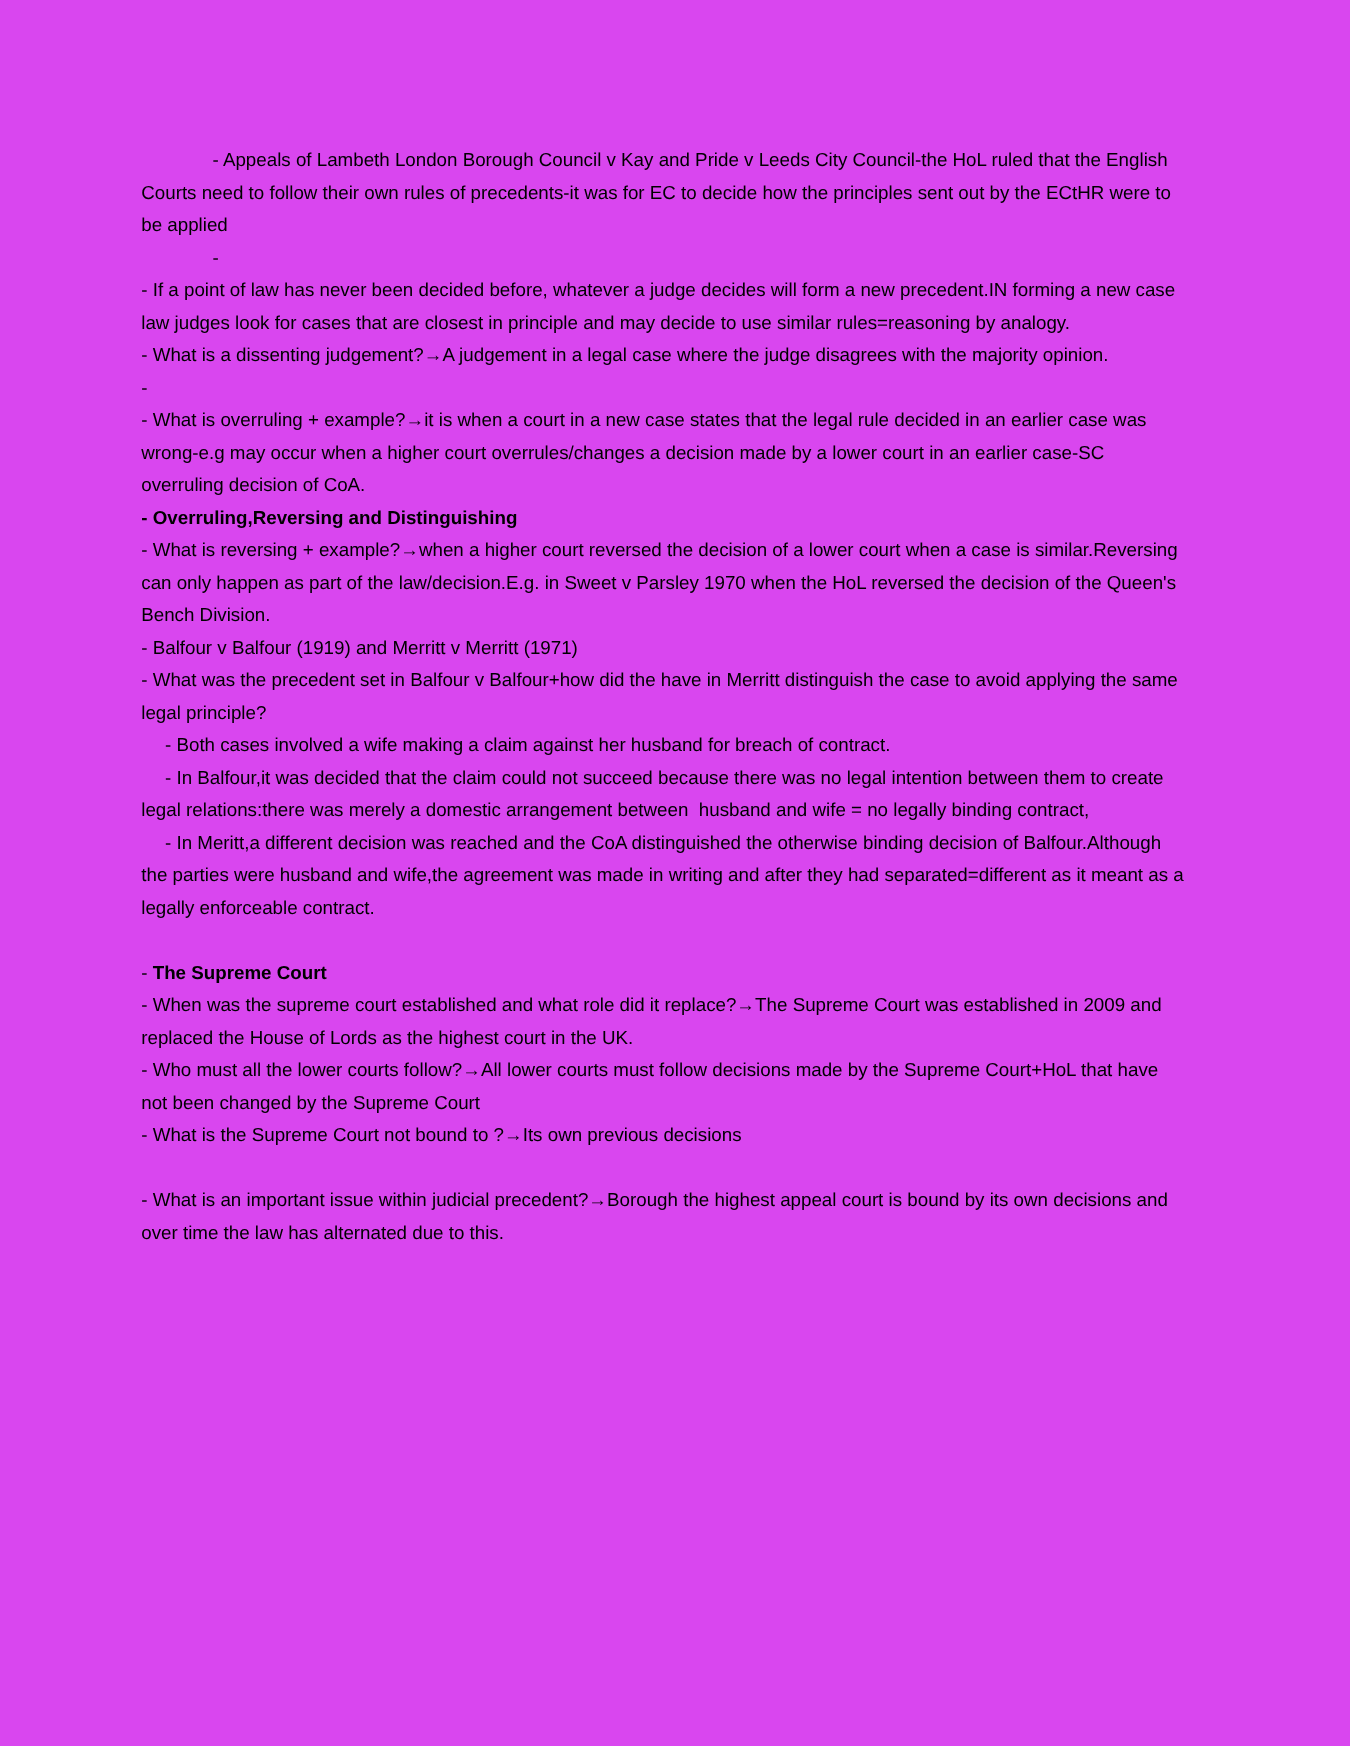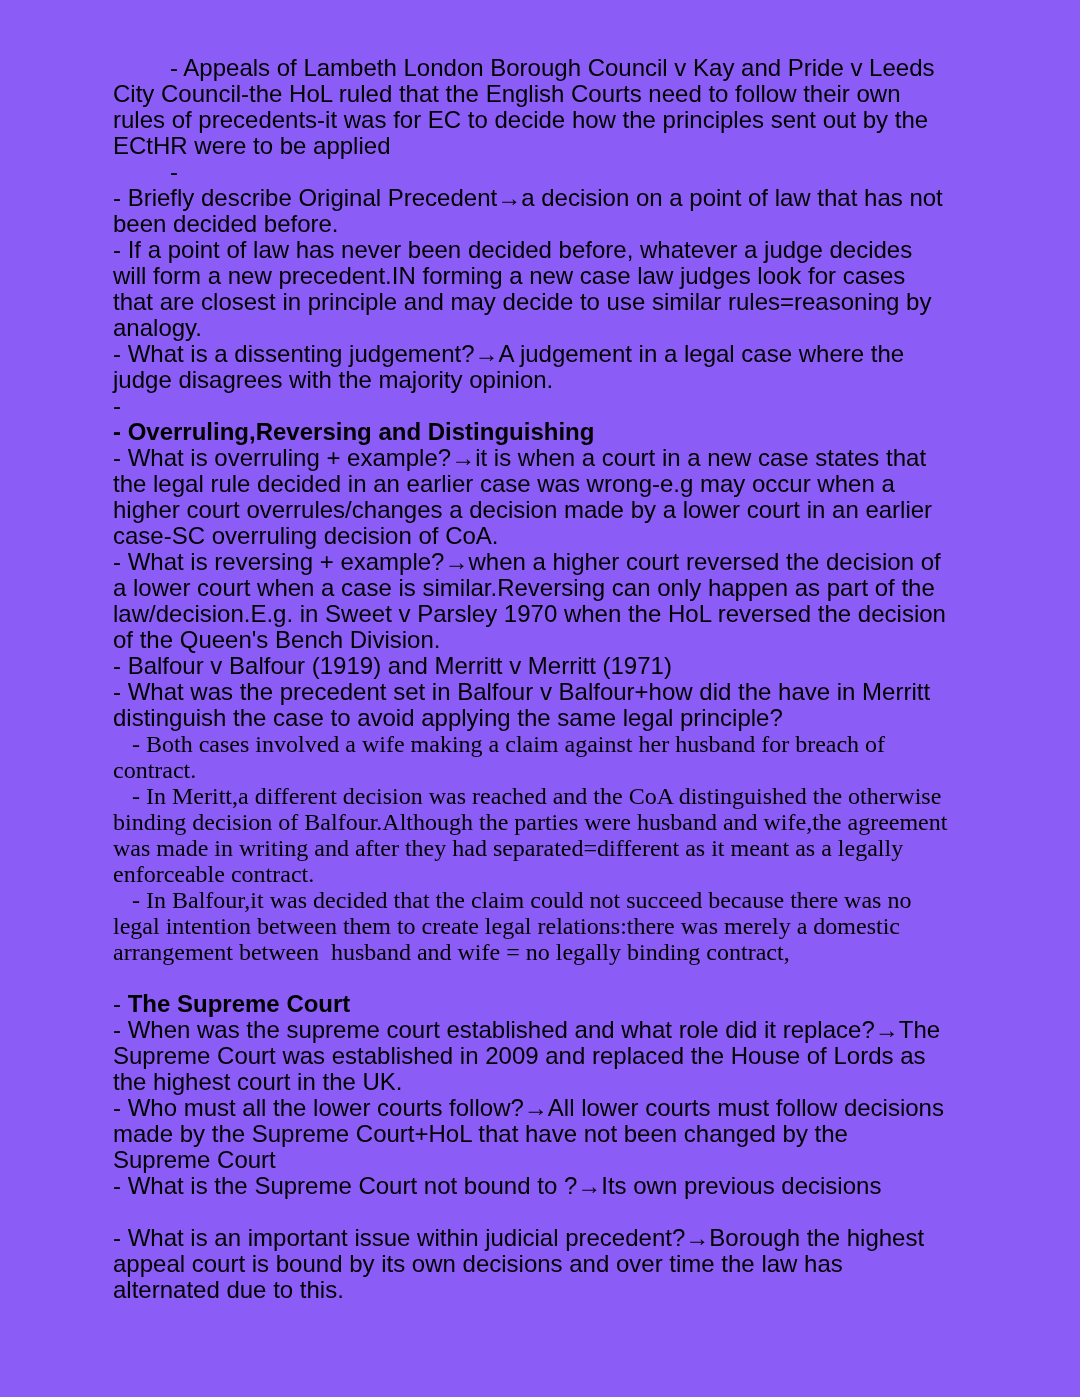--- a/index.html
+++ b/index.html
@@ -4,56 +4,55 @@
 <style>
   html, body {
     margin: 0;
     padding: 0;
     background: #ffffff;
   }
   .page {
     width: 1080px;
     height: 1397px;
     box-sizing: border-box;
-    padding: 55px 131px 0 113px;
-    background: #8b5cf6;
+    padding: 116px 131px 0 113px;
+    background: #d946ef;
     color: #000000;
     font-family: "Liberation Sans", "DejaVu Sans", sans-serif;
-    font-size: 24px;
+    font-size: 15px;
     line-height: 26px;
     overflow: hidden;
   }
   .doc-body p {
     margin: 0;
     min-height: 26px;
     white-space: pre-wrap;
   }
   .indent-tab { text-indent: 57px; }
-  .indent-small { text-indent: 19px; font-family: Liberation Serif, serif; }
+  .indent-small { text-indent: 19px; }
   .bold { font-weight: bold; }
 </style>
 </head>
 <body>
 
 <div class="page">
   <div class="doc-body">
       <p class="indent-tab"><span>- Appeals of Lambeth London Borough Council v Kay and Pride v Leeds City Council-the HoL ruled that the English Courts need to follow their own rules of precedents-it was for EC to decide how the principles sent out by the ECtHR were to be applied</span></p>
       <p class="indent-tab"><span>-</span></p>
-      <p><span>- Briefly describe Original Precedent→a decision on a point of law that has not been decided before.</span></p>
       <p><span>- If a point of law has never been decided before, whatever a judge decides will form a new precedent.IN forming a new case law judges look for cases that are closest in principle and may decide to use similar rules=reasoning by analogy.</span></p>
       <p><span>- What is a dissenting judgement?→A judgement in a legal case where the judge disagrees with the majority opinion.</span></p>
       <p><span>-</span></p>
+      <p><span>- What is overruling + example?→it is when a court in a new case states that the legal rule decided in an earlier case was wrong-e.g may occur when a higher court overrules/changes a decision made by a lower court in an earlier case-SC overruling decision of CoA.</span></p>
       <p><span class="bold">- Overruling,Reversing and Distinguishing</span></p>
-      <p><span>- What is overruling + example?→it is when a court in a new case states that the legal rule decided in an earlier case was wrong-e.g may occur when a higher court overrules/changes a decision made by a lower court in an earlier case-SC overruling decision of CoA.</span></p>
       <p><span>- What is reversing + example?→when a higher court reversed the decision of a lower court when a case is similar.Reversing can only happen as part of the law/decision.E.g. in Sweet v Parsley 1970 when the HoL reversed the decision of the Queen's Bench Division.</span></p>
       <p><span>- Balfour v Balfour (1919) and Merritt v Merritt (1971)</span></p>
       <p><span>- What was the precedent set in Balfour v Balfour+how did the have in Merritt distinguish the case to avoid applying the same legal principle?</span></p>
       <p class="indent-small"><span>- Both cases involved a wife making a claim against her husband for breach of contract.</span></p>
+      <p class="indent-small"><span>- In Balfour,it was decided that the claim could not succeed because there was no legal intention between them to create legal relations:there was merely a domestic arrangement between  husband and wife = no legally binding contract,</span></p>
       <p class="indent-small"><span>- In Meritt,a different decision was reached and the CoA distinguished the otherwise binding decision of Balfour.Although the parties were husband and wife,the agreement was made in writing and after they had separated=different as it meant as a legally enforceable contract.</span></p>
-      <p class="indent-small"><span>- In Balfour,it was decided that the claim could not succeed because there was no legal intention between them to create legal relations:there was merely a domestic arrangement between  husband and wife = no legally binding contract,</span></p>
       <p></p>
       <p><span>- </span><span class="bold">The Supreme Court</span></p>
       <p><span>- When was the supreme court established and what role did it replace?→The Supreme Court was established in 2009 and replaced the House of Lords as the highest court in the UK.</span></p>
       <p><span>- Who must all the lower courts follow?→All lower courts must follow decisions made by the Supreme Court+HoL that have not been changed by the Supreme Court</span></p>
       <p><span>- What is the Supreme Court not bound to ?→Its own previous decisions</span></p>
       <p></p>
       <p><span>- What is an important issue within judicial precedent?→Borough the highest appeal court is bound by its own decisions and over time the law has alternated due to this.</span></p>
     </div>
 </div>
 

